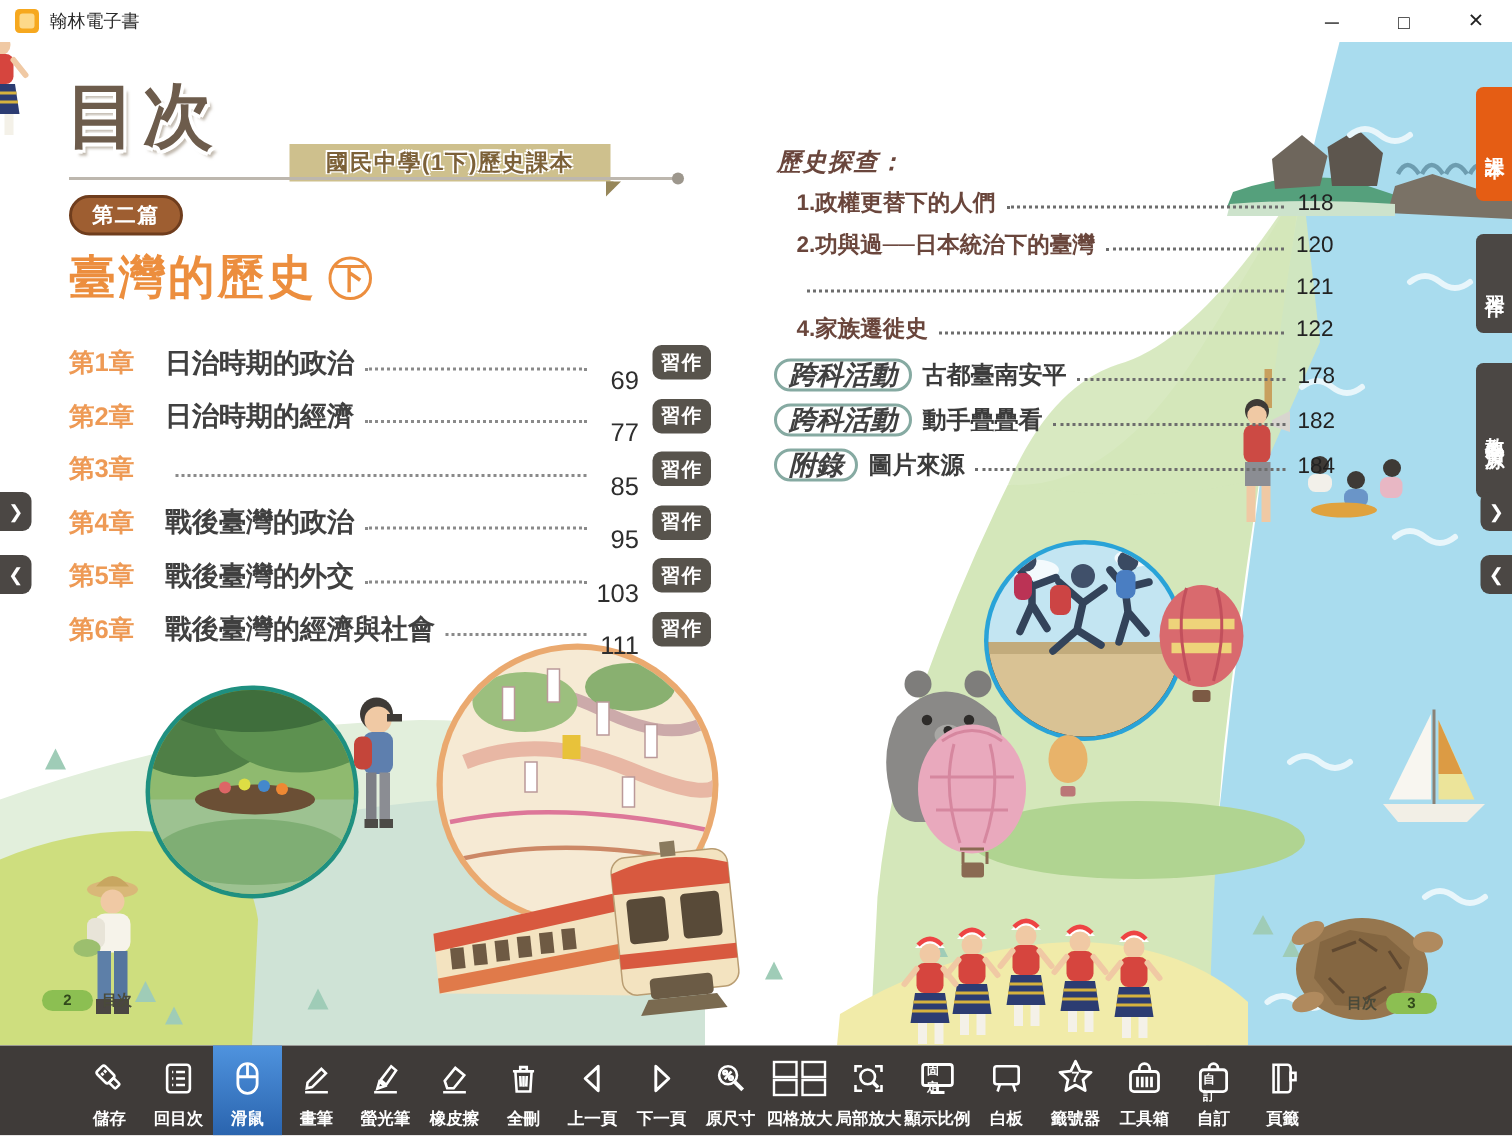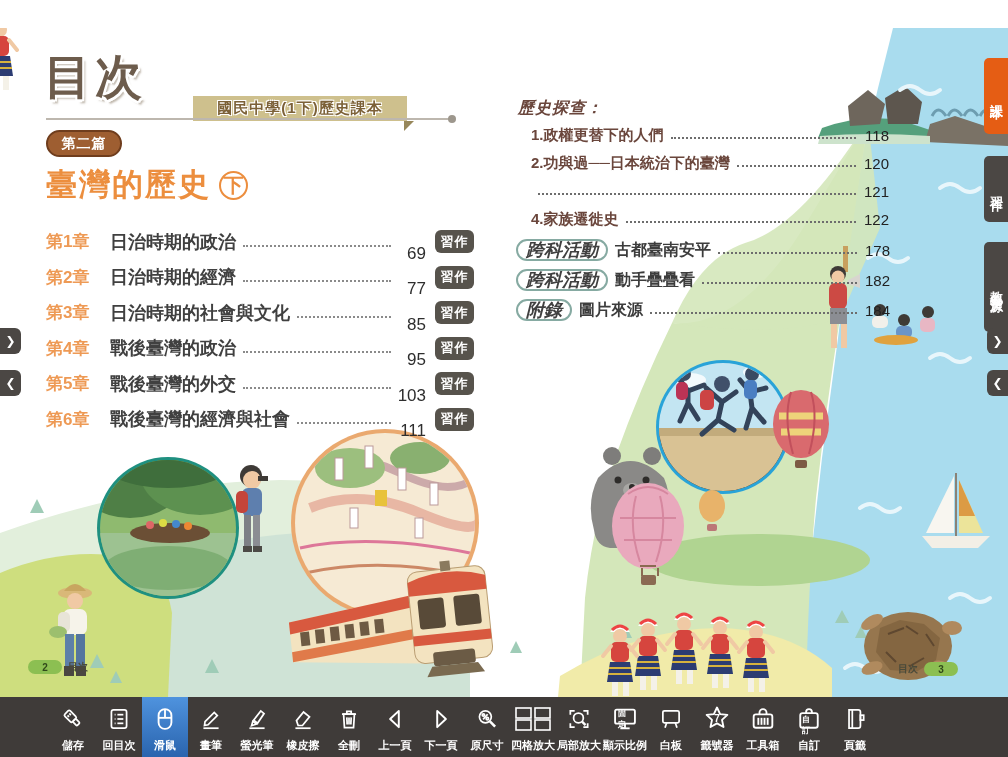--- a/index.html
+++ b/index.html
@@ -94,20 +94,29 @@
   .icon-overlay { position:absolute; color:#fff; font-weight:bold; }
   .ratio-text { font-size:8px; top:6px; left:50%; transform:translateX(-50%); letter-spacing:0; }
   .star-text { font-size:10px; top:11px; left:50%; transform:translateX(-50%); }
   .custom-text { font-size:8px; top:12px; left:50%; transform:translateX(-50%); letter-spacing:0; }
 </style>
 </head>
 <body>
 
 <div class="app">
 
+  <div class="titlebar">
+    <div class="app-icon"></div>
+    <span class="win-title">翰林電子書</span>
+    <div class="win-controls">
+      <span class="win-btn">─</span>
+      <span class="win-btn">□</span>
+      <span class="win-btn">✕</span>
+    </div>
+  </div>
 
   <div class="content">
 
     <svg class="artwork" width="1008" height="669" viewBox="0 0 1008 669">
 
       <path d="M893 0 L878 60 864 120 850 210 838 310 822 430 812 520 806 600 804 669 L1008 669 1008 0 Z" fill="#a9dcee"></path>
 
       <path d="M0 505 Q140 455 280 452 Q400 452 470 495 L470 669 0 669 Z" fill="#e2efdc"></path>
       <path d="M120 540 Q260 495 400 505 Q460 512 470 540 L470 669 120 669 Z" fill="#cfe3d6"></path>
       <path d="M0 545 Q60 520 120 528 Q165 538 172 585 L168 669 0 669 Z" fill="#cede7e"></path>
@@ -375,21 +384,20 @@
       </div>
       <div class="chapter-row">
         <span class="ch-label">第2章</span>
         <span class="ch-title">日治時期的經濟</span>
         <span class="dots"></span>
         <span class="ch-page">77</span>
         <span class="ch-badge">習作</span>
       </div>
       <div class="chapter-row">
         <span class="ch-label">第3章</span>
-        <span class="ch-title">日治時期的社會與文化</span>
         <span class="dots"></span>
         <span class="ch-page">85</span>
         <span class="ch-badge">習作</span>
       </div>
       <div class="chapter-row">
         <span class="ch-label">第4章</span>
         <span class="ch-title">戰後臺灣的政治</span>
         <span class="dots"></span>
         <span class="ch-page">95</span>
         <span class="ch-badge">習作</span>

